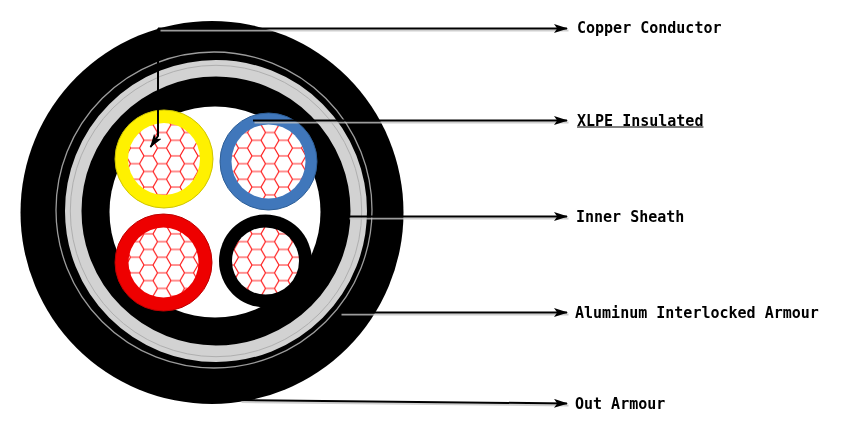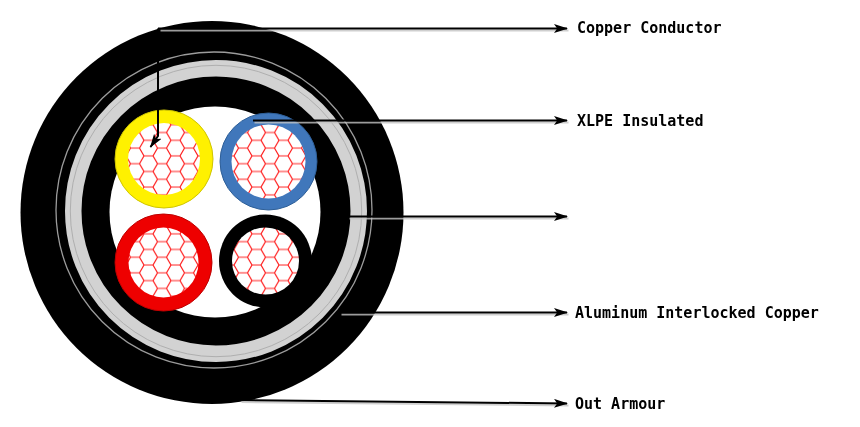--- a/index.html
+++ b/index.html
@@ -84,16 +84,17 @@
       <path d="M158,28.5 L567,28.5" marker-end="url(#arrowhead)"></path>
       <path d="M158,28.5 L158,136 L150.5,147" marker-end="url(#arrowhead)"></path>
       <path d="M253,120.5 L567,120.5" marker-end="url(#arrowhead)"></path>
       <path d="M348,216.5 L567,216.5" marker-end="url(#arrowhead)"></path>
       <path d="M340,312.5 L567,312.5" marker-end="url(#arrowhead)"></path>
       <path d="M240,400 L567,403.5" marker-end="url(#arrowhead)"></path>
     </g>
   </svg>
 
   <div class="callout-label" style="left:577px;top:28px;">Copper Conductor</div>
-  <div class="callout-label" style="left:577px;top:120.5px;">XLPE Insulated</div>
-  <div class="callout-label" style="left:575px;top:312.5px;">Aluminum Interlocked Copper</div>
+  <div class="callout-label" style="left:577px;top:120.5px;text-decoration:underline;">XLPE Insulated</div>
+  <div class="callout-label" style="left:576px;top:217px;">Inner Sheath</div>
+  <div class="callout-label" style="left:575px;top:312.5px;">Aluminum Interlocked Armour</div>
   <div class="callout-label" style="left:575px;top:404px;">Out Armour</div>
 </div>
 
 </body></html>

